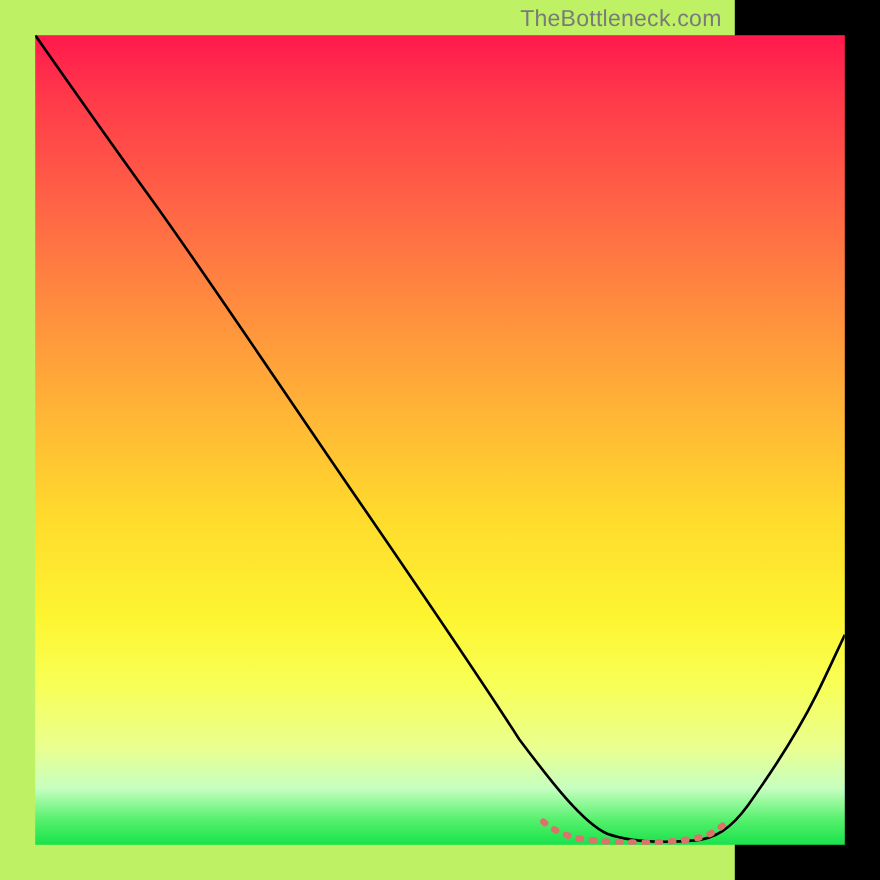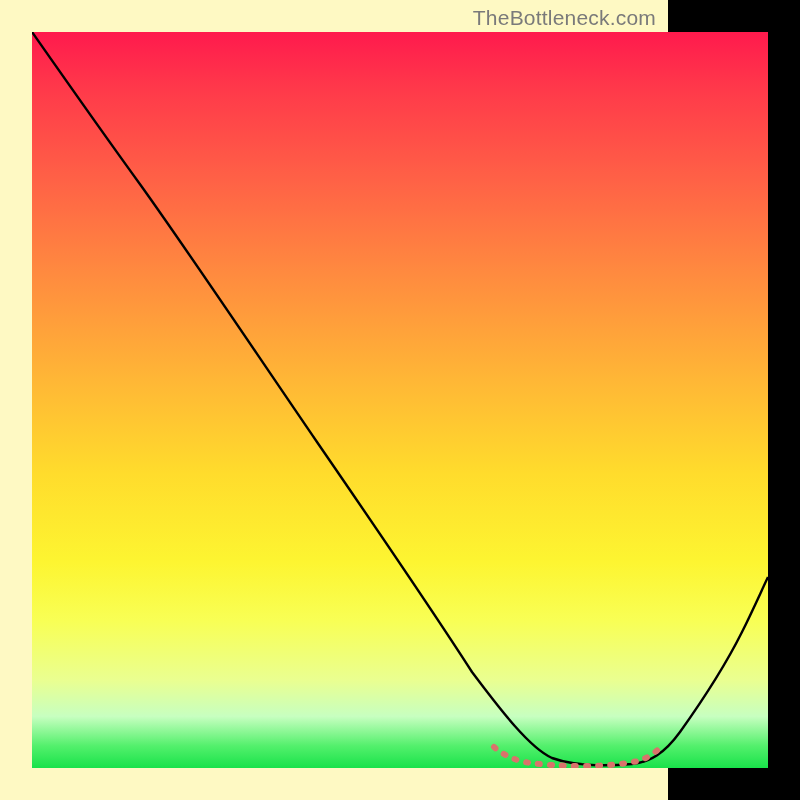--- a/index.html
+++ b/index.html
@@ -10,21 +10,21 @@
     background: #000;
     overflow: hidden;
     font-family: Arial, Helvetica, sans-serif;
   }
   .frame {
     position: absolute;
     top: 0;
     left: 0;
     width: 668px;
     height: 800px;
-    background: #fef9c3;
+    background: #bef264;
   }
   .plot-area {
     position: absolute;
     top: 32px;
     left: 32px;
     width: 736px;
     height: 736px;
     background: linear-gradient(to bottom,
       #ff1a4d 0%,
       #ff3a4a 8%,

